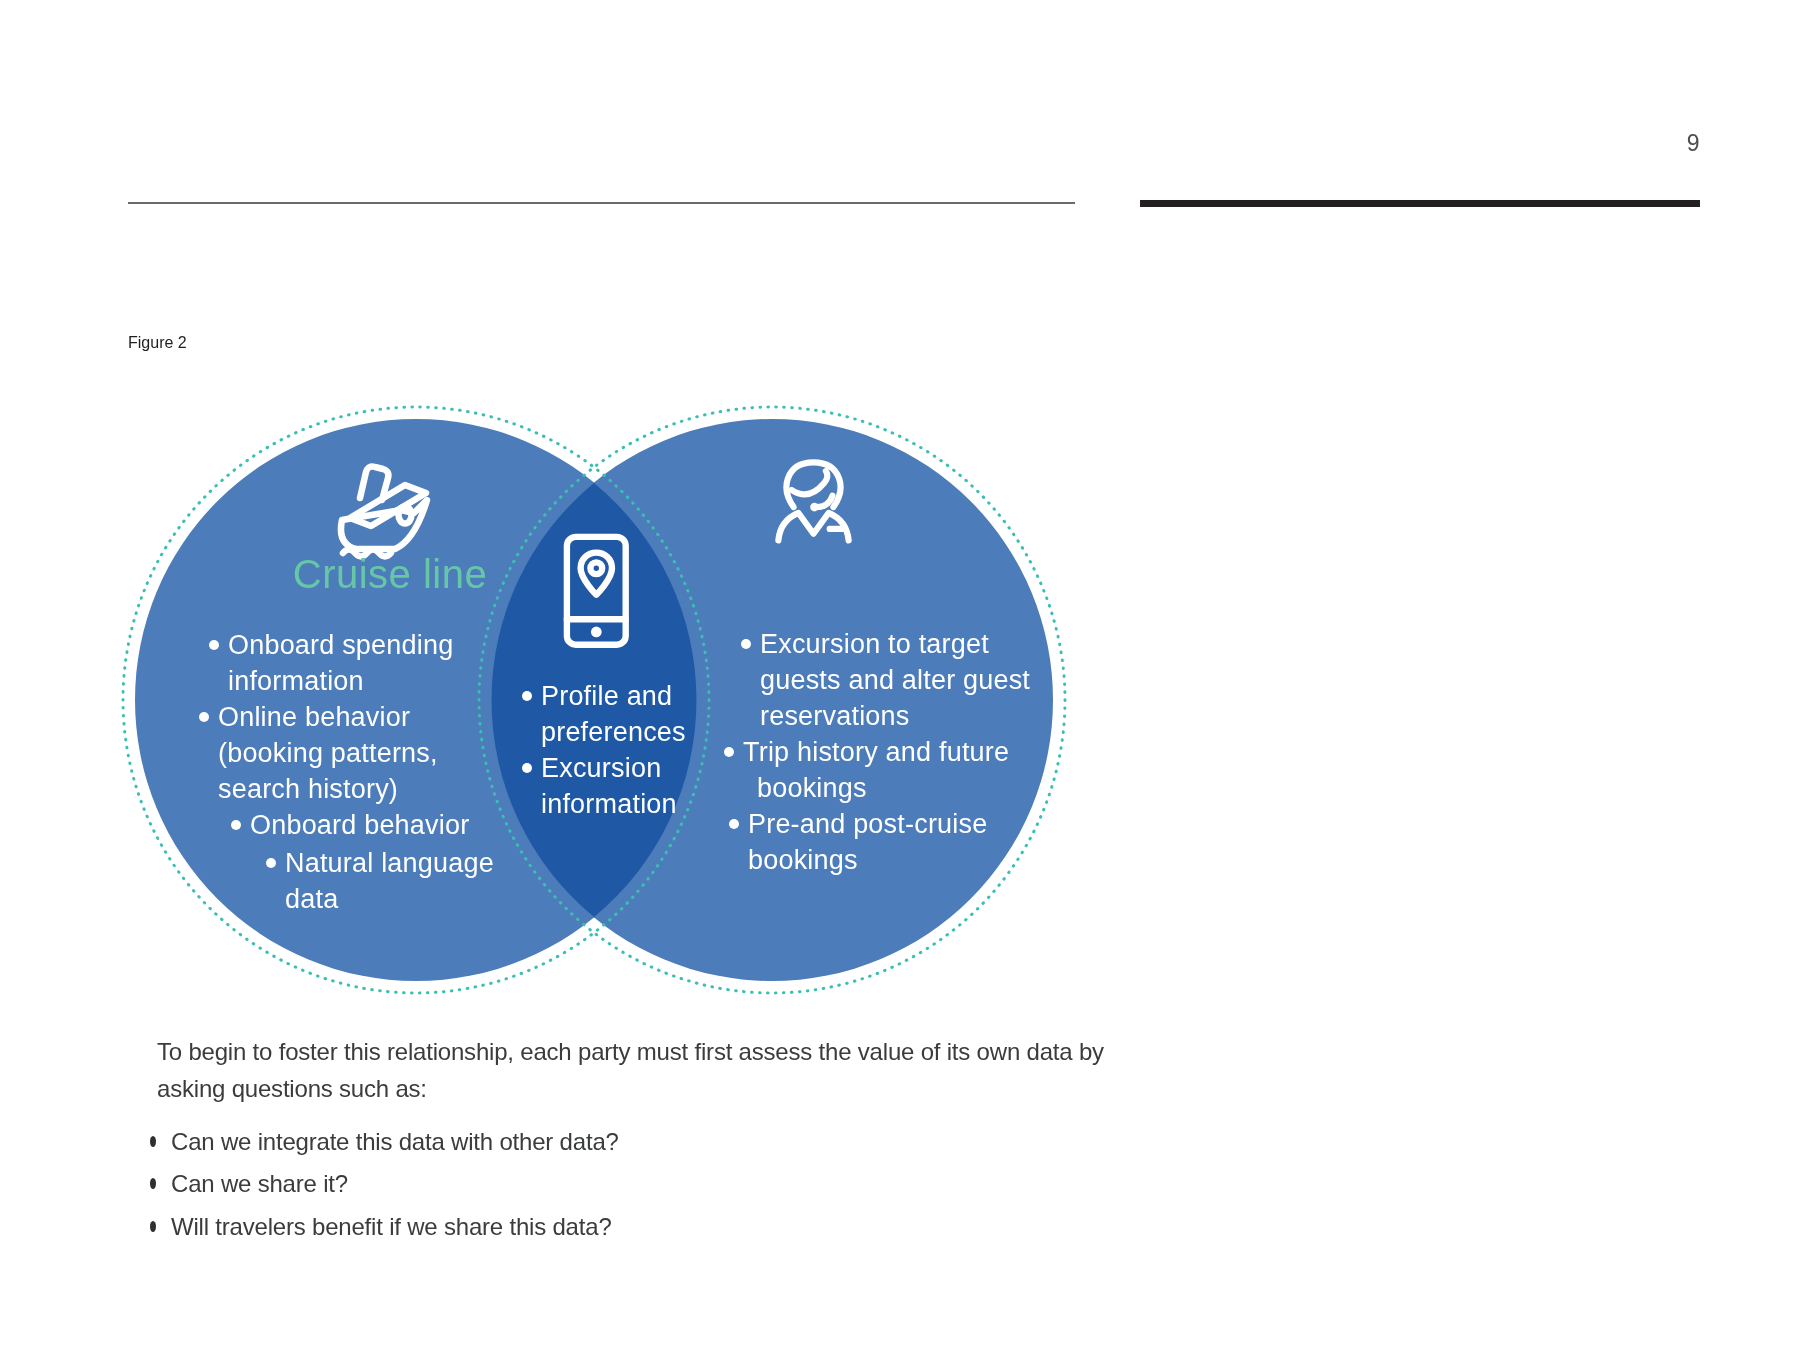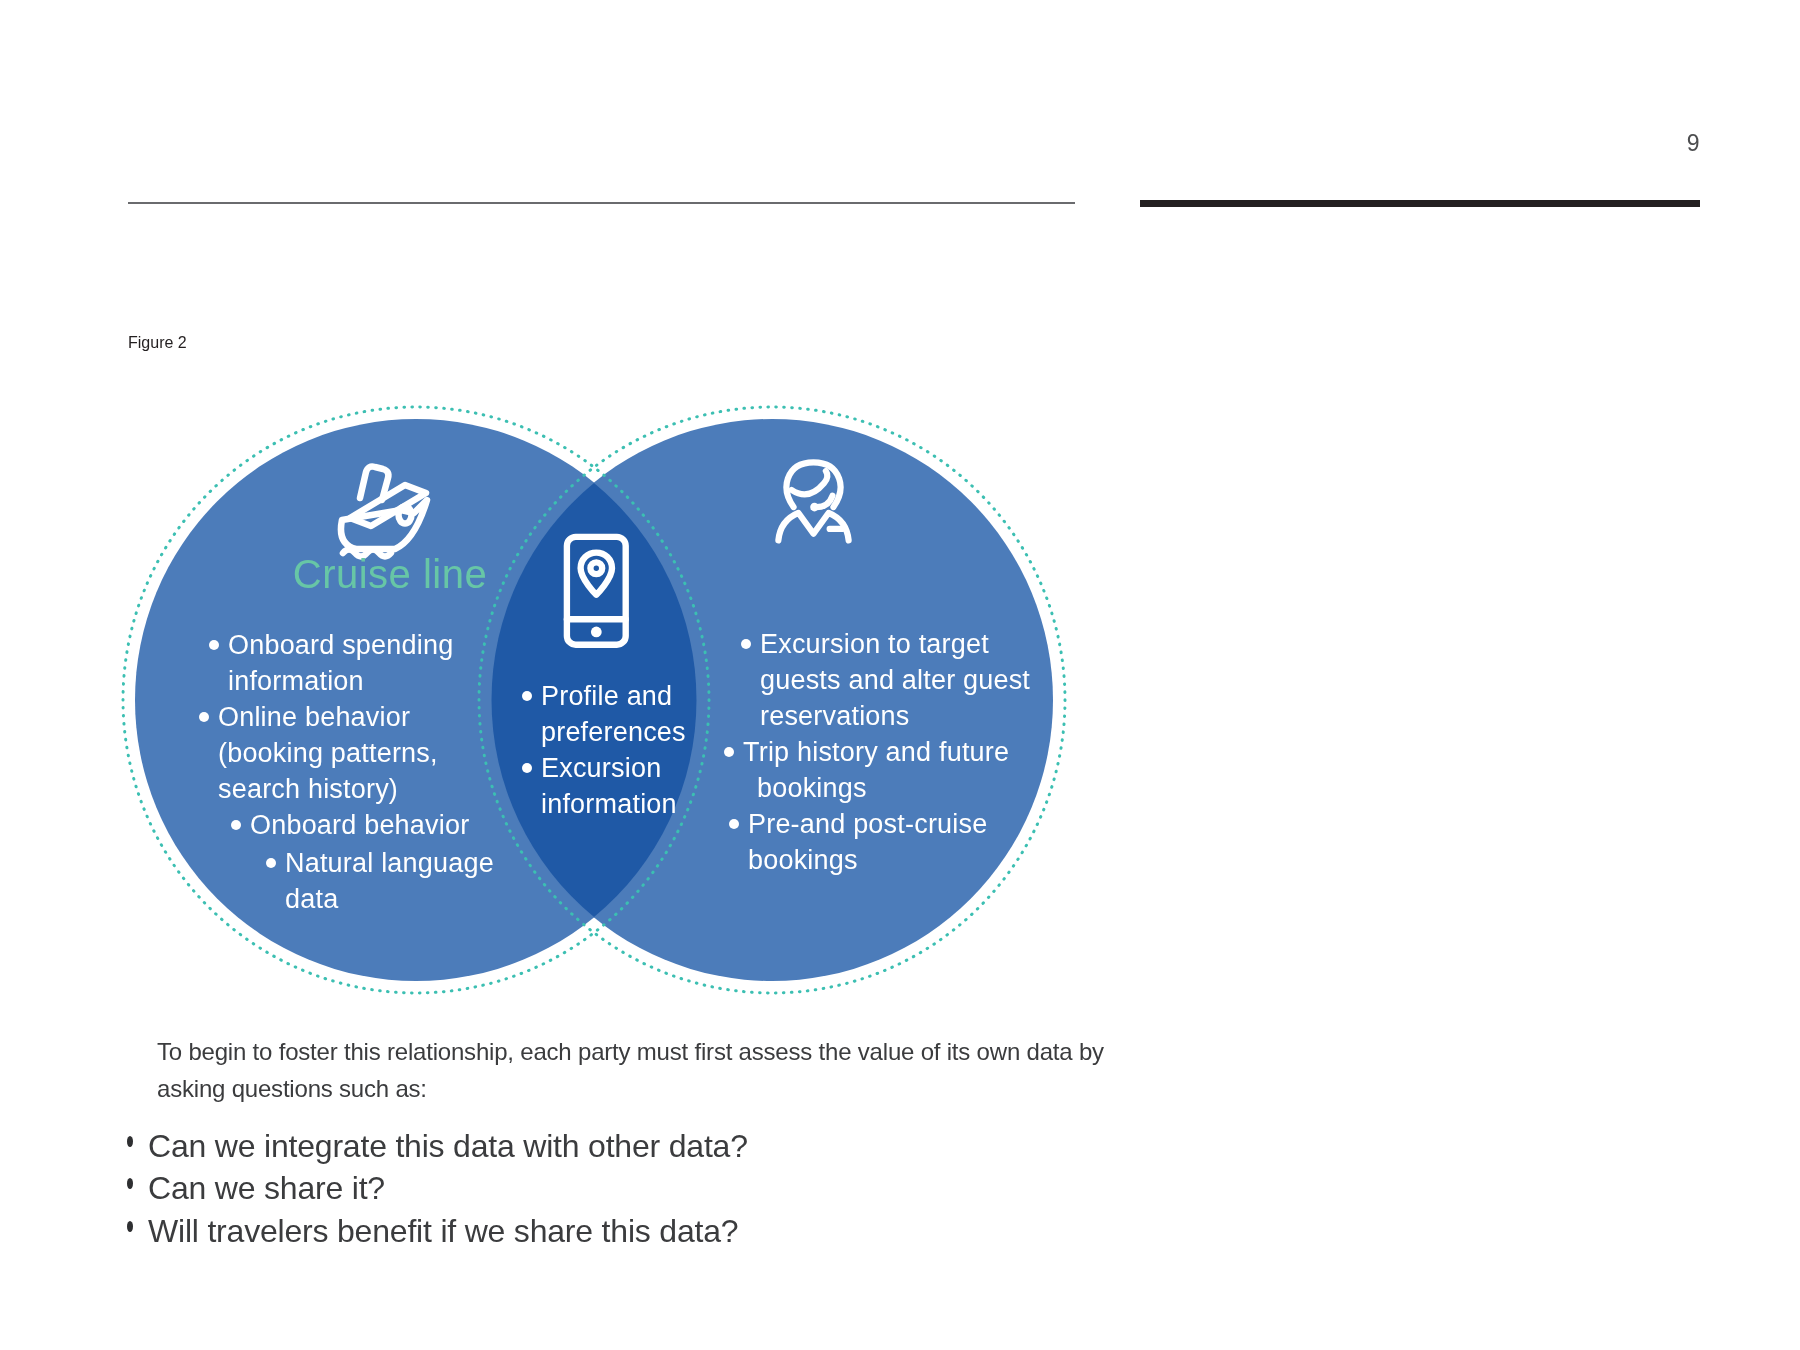--- a/index.html
+++ b/index.html
@@ -40,21 +40,21 @@
   .venn-title{position:absolute;width:350px;text-align:center;font-size:40px;font-weight:normal;
     color:var(--title_teal);letter-spacing:0.5px;}
   .venn-title.left{left:215px;top:552px;}
   .venn-title.right{left:638px;top:550px;}
   
   .vl{position:absolute;font-size:27px;line-height:34px;color:var(--white);white-space:nowrap;letter-spacing:0.2px;}
   .vl .dot{position:absolute;left:-19px;top:12px;width:10px;height:10px;border-radius:50%;background:var(--white);}
   
   .para-line{position:absolute;left:125px;font-size:24px;color:var(--text_dark);
     letter-spacing:-0.2px;white-space:nowrap;margin-left:32px;}
-  .q-line{position:absolute;left:148px;font-size:32px;color:var(--text_dark);
+  .q-line{position:absolute;left:171px;font-size:24px;color:var(--text_dark);
     letter-spacing:-0.2px;white-space:nowrap;}
   .q-line .marker{position:absolute;left:-21px;top:8px;width:6px;height:11px;
     border-radius:50%;background:#2e2f31;}
 </style>
 </head>
 <body>
 
 <div class="page">
 
   <div class="page-number">9</div>

